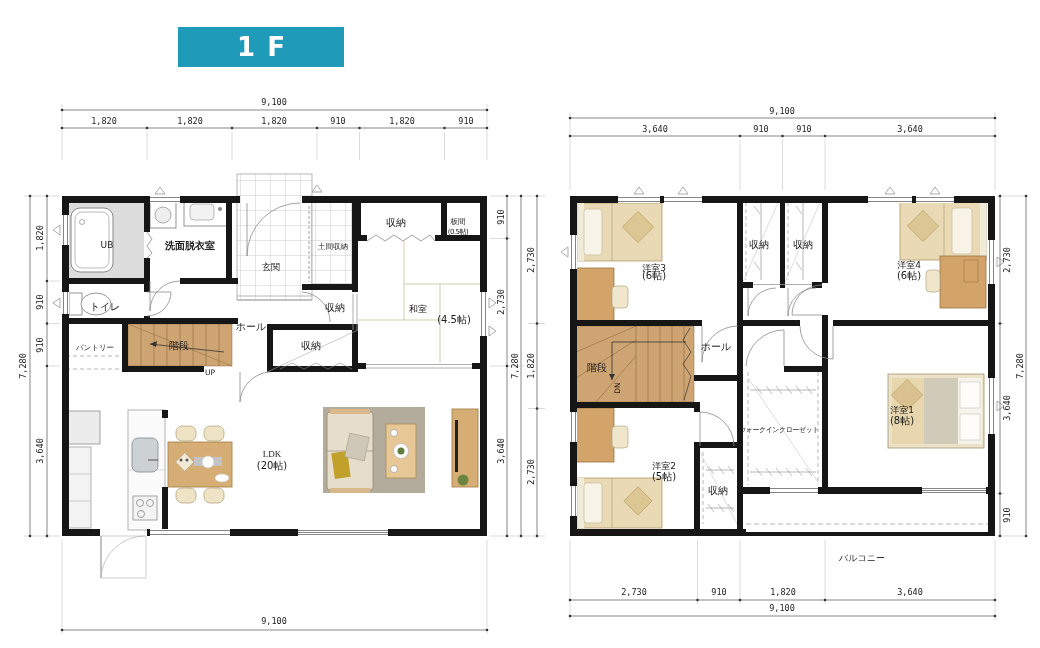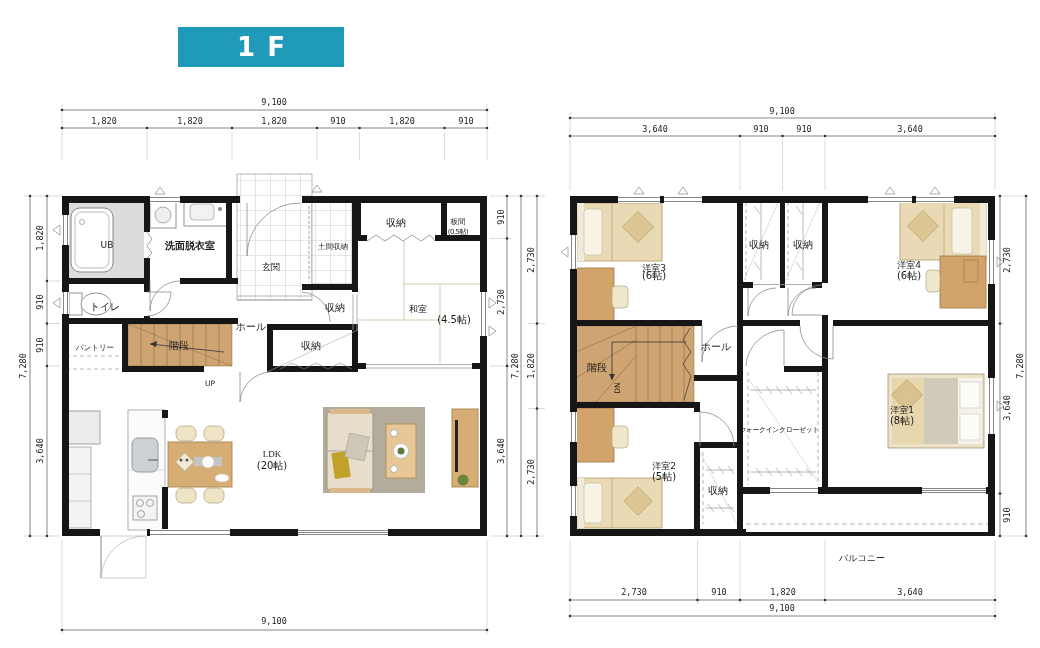--- a/index.html
+++ b/index.html
@@ -551,21 +551,21 @@
 <div class="lb s75" style="left:458px;top:222px;">板間</div>
 <div class="lb s7" style="left:458px;top:232px;">(0.5帖)</div>
 <div class="lb" style="left:418px;top:309px;">和室</div>
 <div class="lb s8" style="left:418px;top:320px;margin-left:36px;">(4.5帖)</div>
 <div class="lb s8" style="left:335px;top:308px;">収納</div>
 <div class="lb s8" style="left:311px;top:346px;">収納</div>
 <div class="lb s8" style="left:105px;top:307px;">トイレ</div>
 <div class="lb s8" style="left:251px;top:327px;">ホール</div>
 <div class="lb s75" style="left:95px;top:348px;">パントリー</div>
 <div class="lb s8" style="left:179px;top:346px;">階段</div>
-<div class="lb s75" style="left:210px;top:384px;text-align:center;">UP</div>
+<div class="lb s75" style="left:210px;top:373px;text-align:center;">UP</div>
 <div class="lb" style="left:272px;top:454px;font-family:Liberation Serif, serif;">LDK</div>
 <div class="lb s8" style="left:272px;top:466px;">(20帖)</div>
 
 <div class="lb" style="left:654px;top:268px;text-align:center;">洋室3</div>
 <div class="lb s8" style="left:654px;top:276px;">(6帖)</div>
 <div class="lb s8" style="left:759px;top:245px;">収納</div>
 <div class="lb s8" style="left:803px;top:245px;">収納</div>
 <div class="lb" style="left:909px;top:265px;">洋室4</div>
 <div class="lb s8" style="left:909px;top:276px;">(6帖)</div>
 <div class="lb s8" style="left:597px;top:368px;">階段</div>

